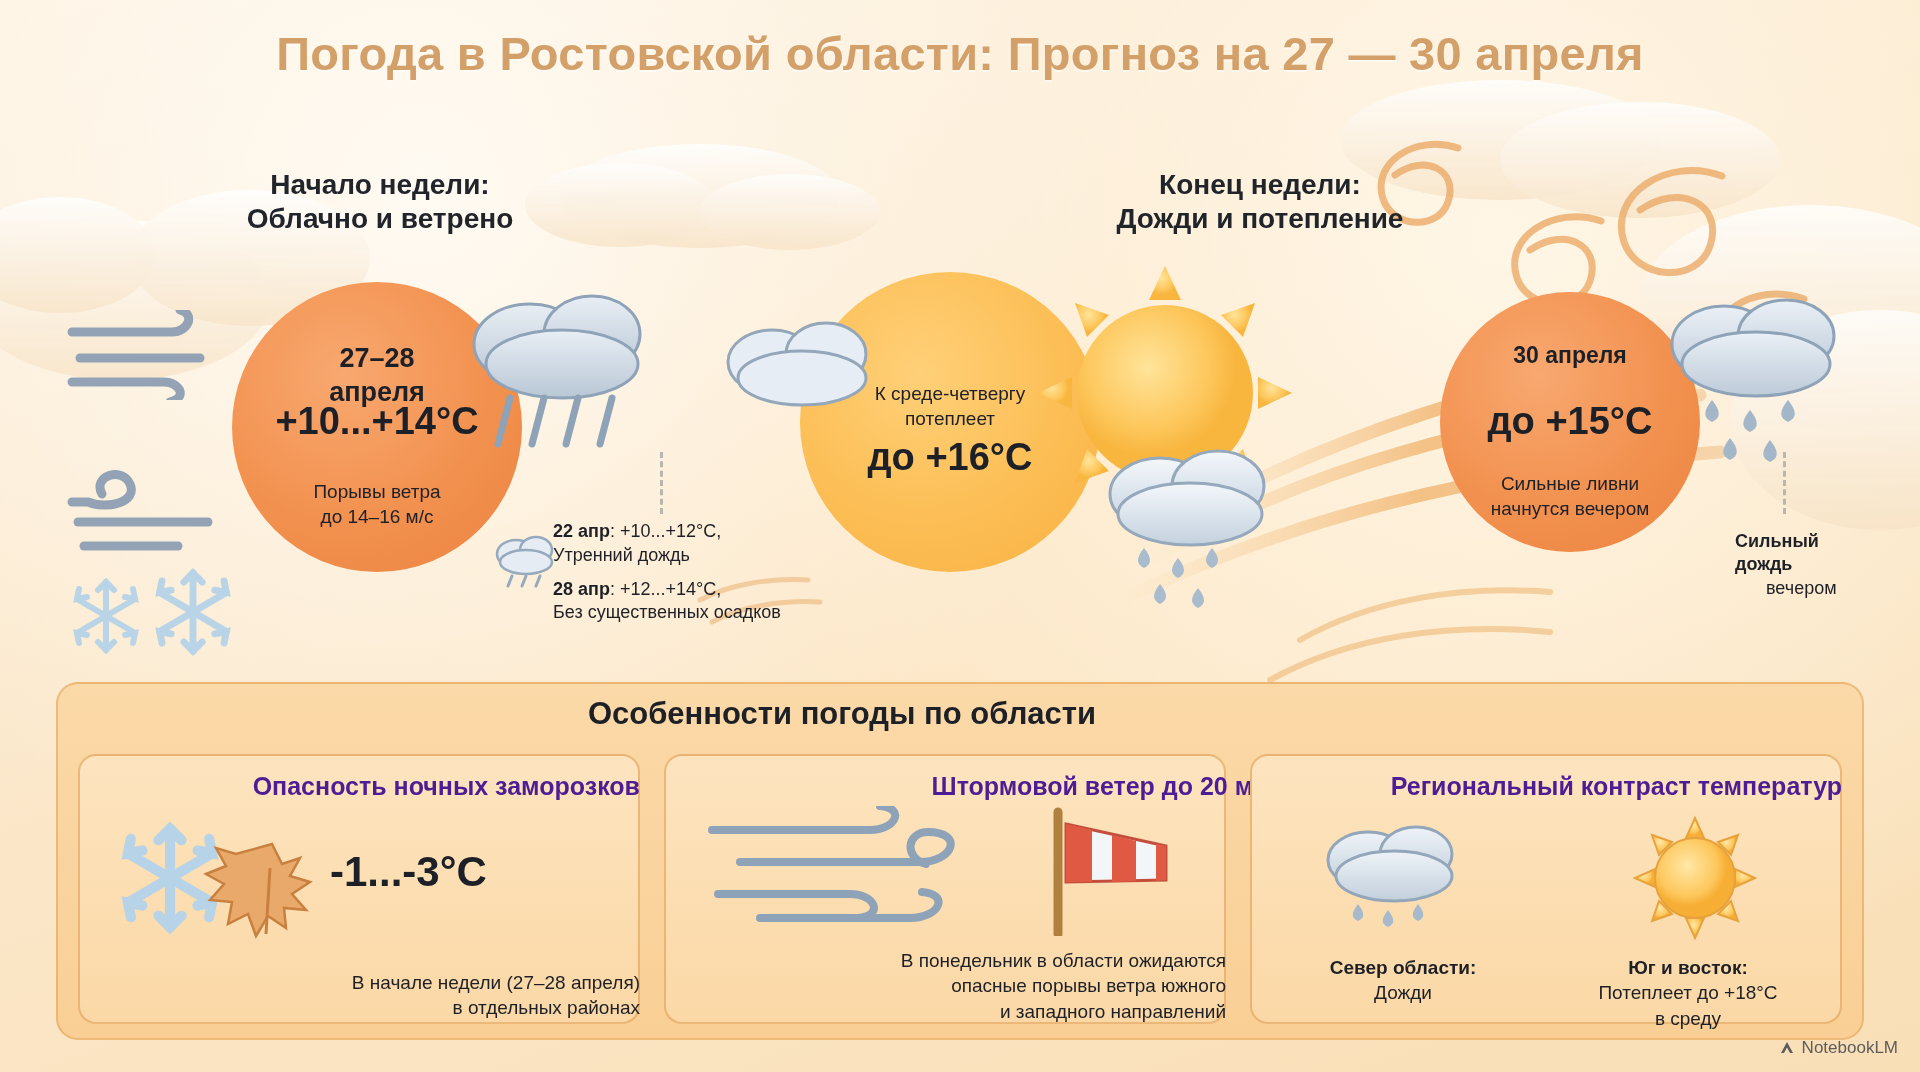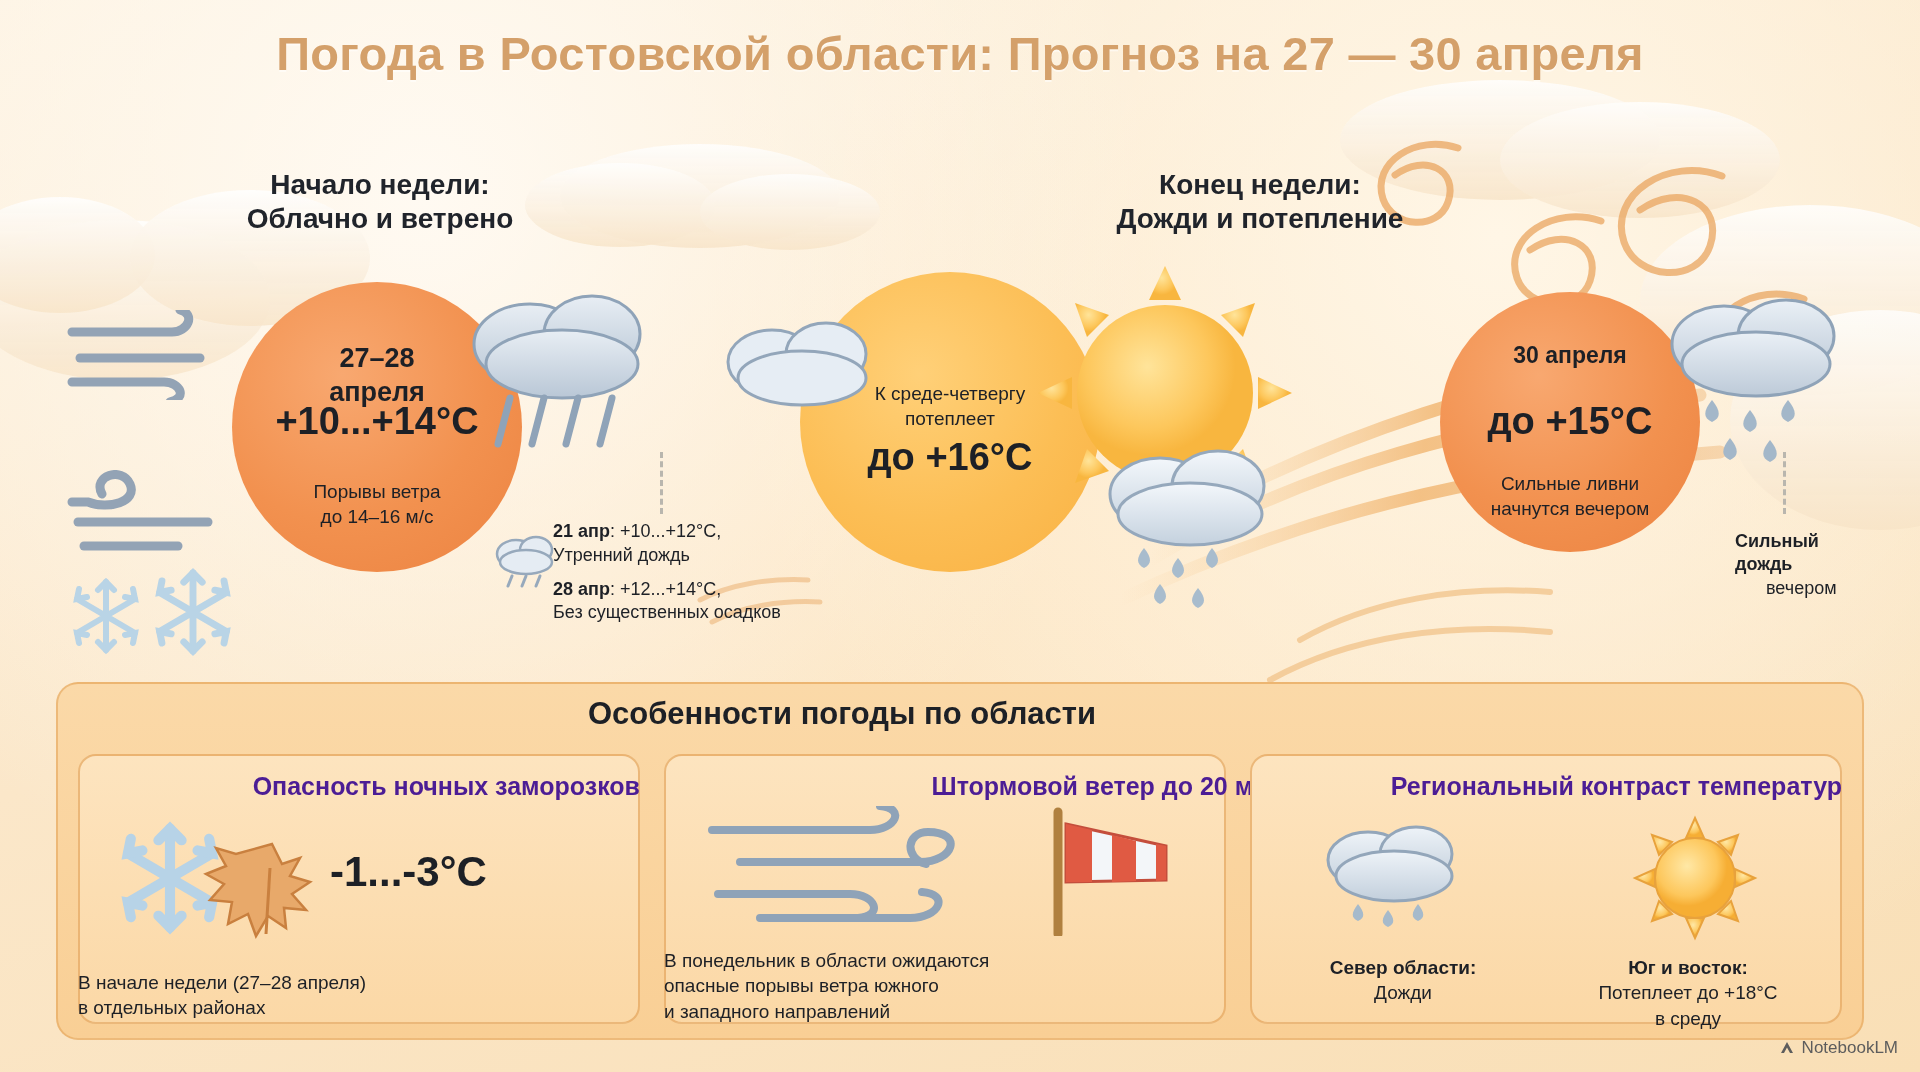--- a/index.html
+++ b/index.html
@@ -117,21 +117,21 @@
   }
   #card1-title { left: 78px;  width: 562px; }
   #card2-title { left: 664px; width: 610px; }
   #card3-title { left: 1250px;width: 592px; }
 
   #card1-temp {
     position: absolute; left: 330px; top: 848px; width: 300px;
     font-size: 42px; font-weight: bold; color: #1d2026;
   }
   .card-note {
-    position: absolute; font-size: 19px; color: #1d2026; text-align: left; line-height: 1.34;
+    position: absolute; font-size: 19px; color: #1d2026; text-align: right; line-height: 1.34;
   }
   #card1-note { left: 78px;  top: 970px; width: 562px; }
   #card2-note { left: 664px; top: 948px; width: 562px; }
 
   .c3-sub {
     position: absolute; font-size: 19px; color: #1d2026; text-align: center; line-height: 1.34;
   }
   #c3-north { left: 1268px; top: 955px; width: 270px; }
   #c3-south { left: 1548px; top: 955px; width: 280px; }
   .c3-sub b { font-weight: bold; }
@@ -272,21 +272,21 @@
   <ellipse cx="46" cy="20" rx="16" ry="13" fill="#e5ecf3" stroke="#97a9bc" stroke-width="2.5"></ellipse>
   <ellipse cx="36" cy="32" rx="26" ry="12" fill="#e5ecf3" stroke="#97a9bc" stroke-width="2.5"></ellipse>
   <g stroke="#97a9bc" stroke-width="3" stroke-linecap="round">
     <path d="M22,46 L18,56"></path>
       <path d="M36,46 L32,56"></path>
       <path d="M50,46 L46,56"></path>
   </g>
 </svg>
 
 <div id="daylist">
-  <div class="row"><b>21 апр</b><span style="white-space:pre-line">: +10...+12°C,
+  <div class="row"><b>22 апр</b><span style="white-space:pre-line">: +10...+12°C,
 Утренний дождь</span></div>
   <div class="row"><b>28 апр</b><span style="white-space:pre-line">: +12...+14°C,
 Без существенных осадков</span></div>
 </div>
 
 <div class="blob" id="blob2"></div>
 
 <svg class="ico" style="left:1030px; top:258px;" width="270" height="270" viewBox="0 0 270 270">
   <defs>
     <radialGradient id="sung" cx="40%" cy="35%">

